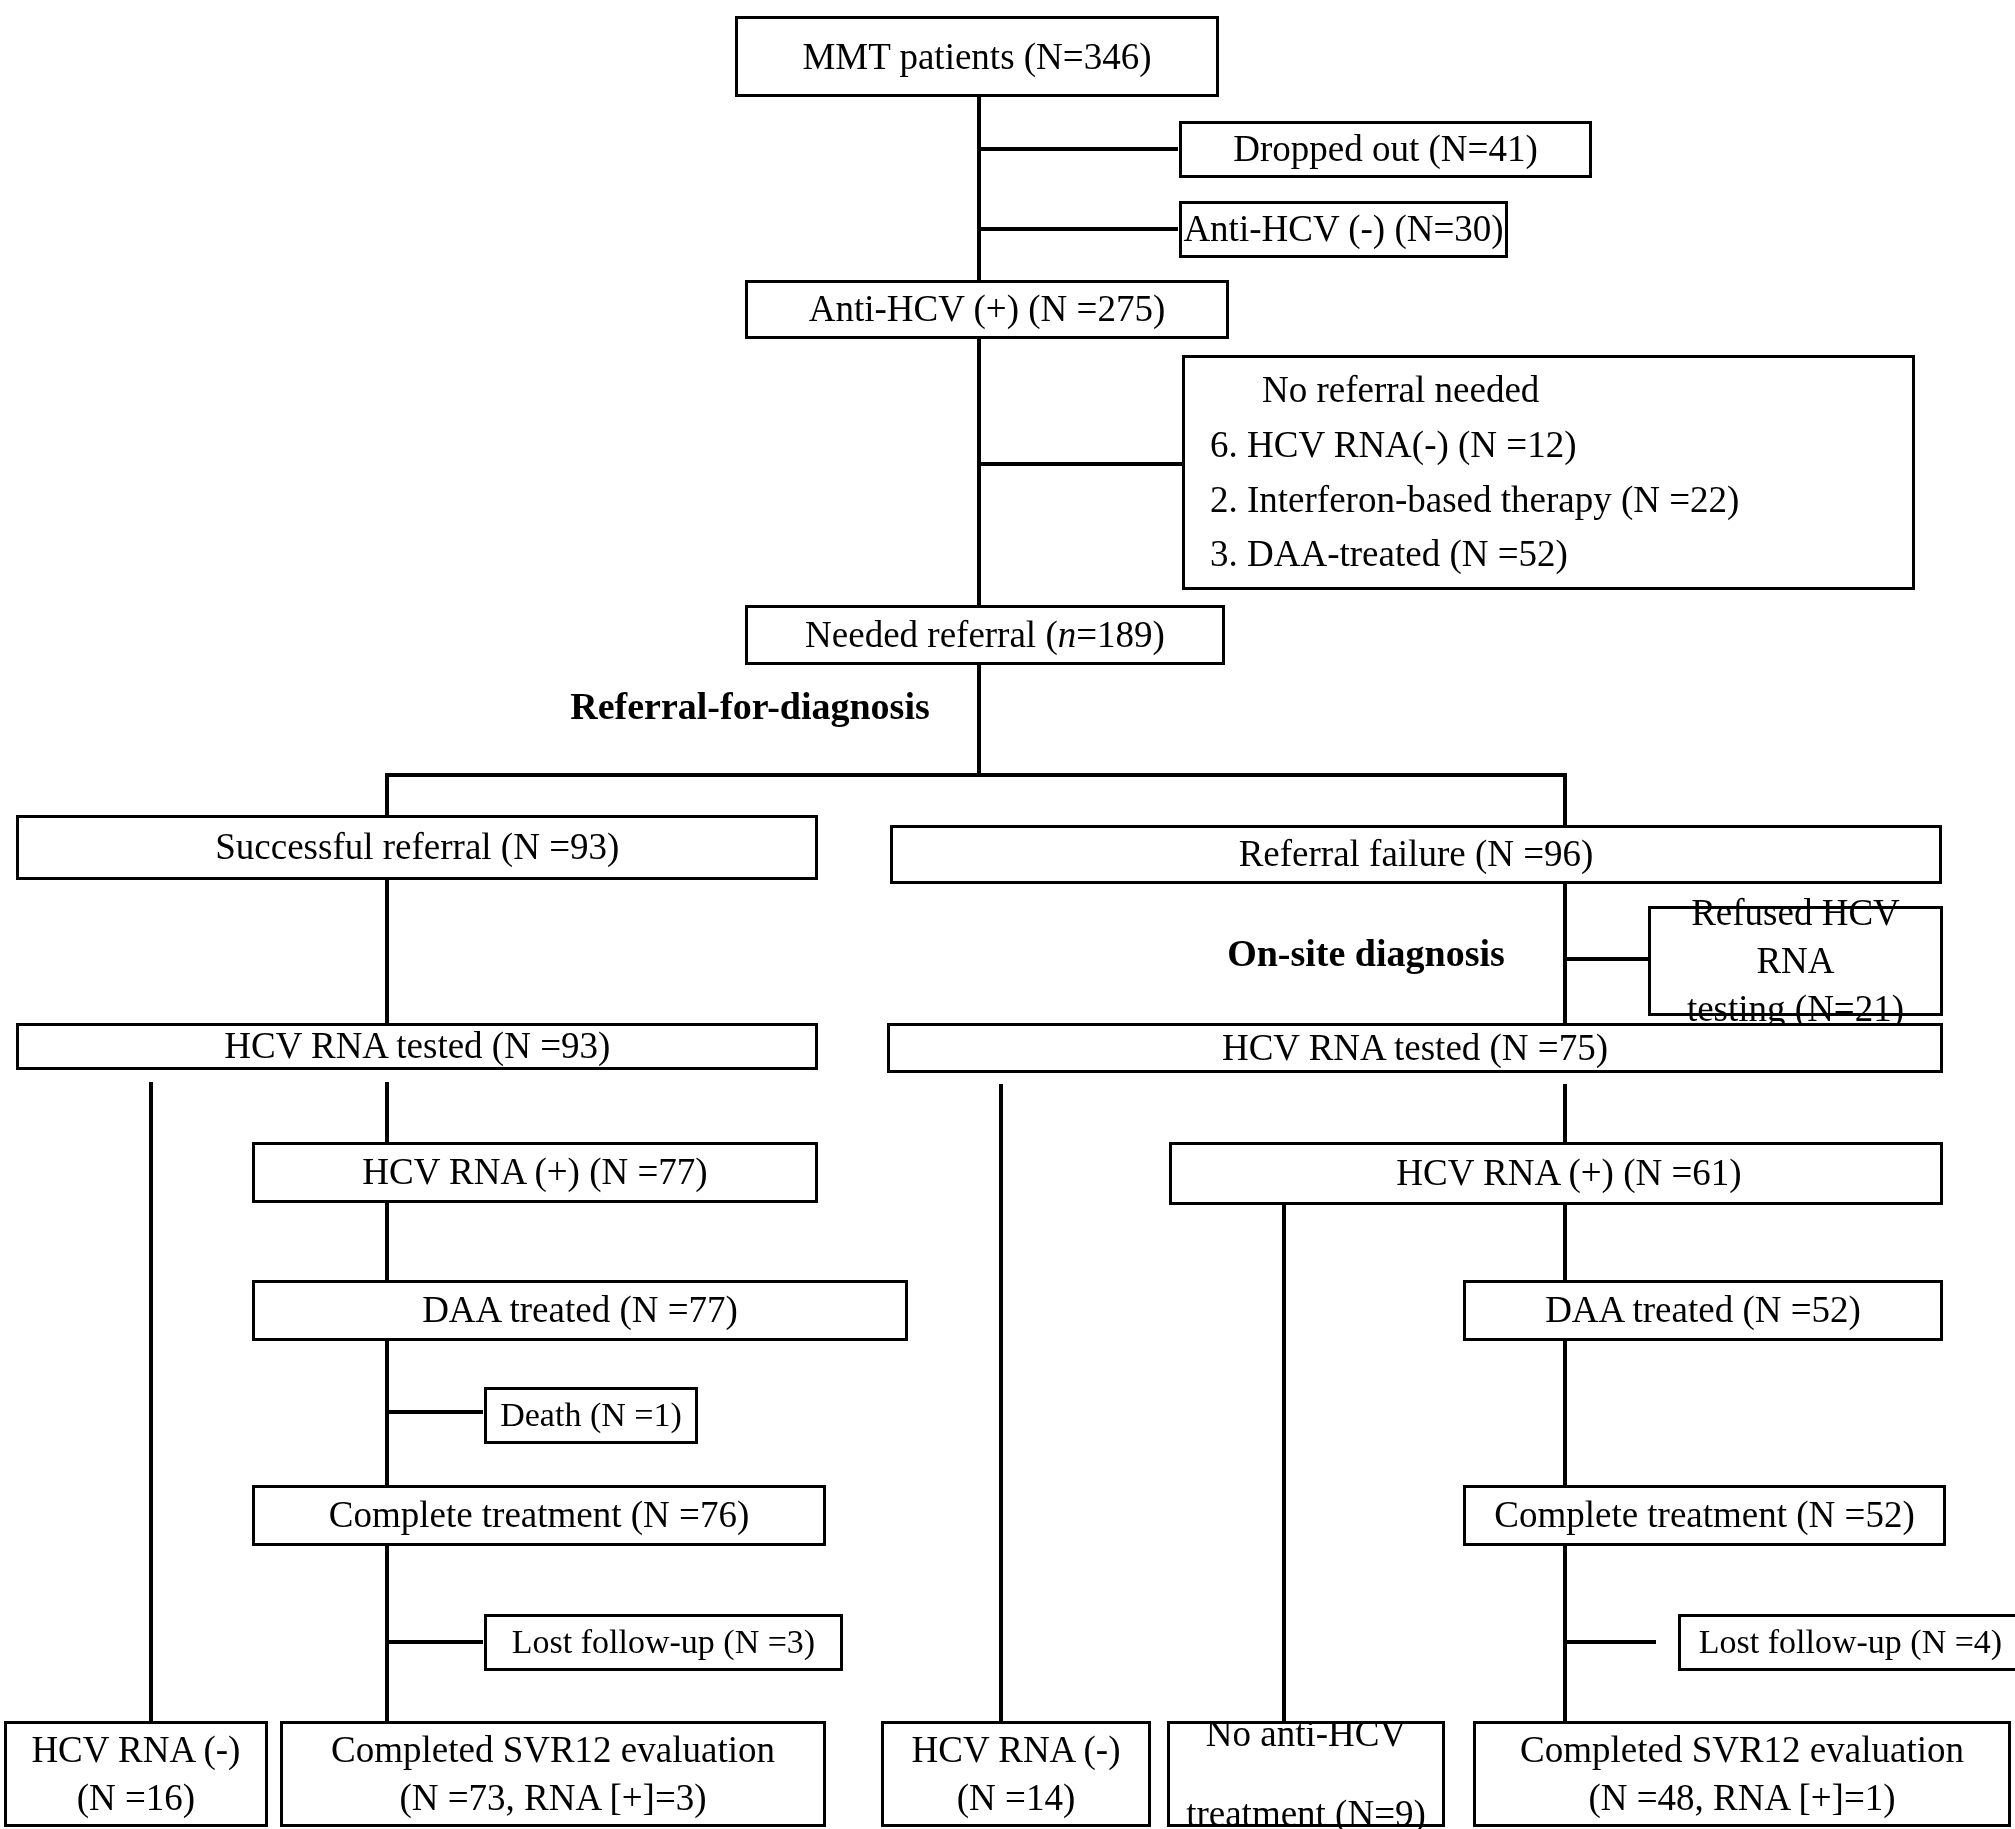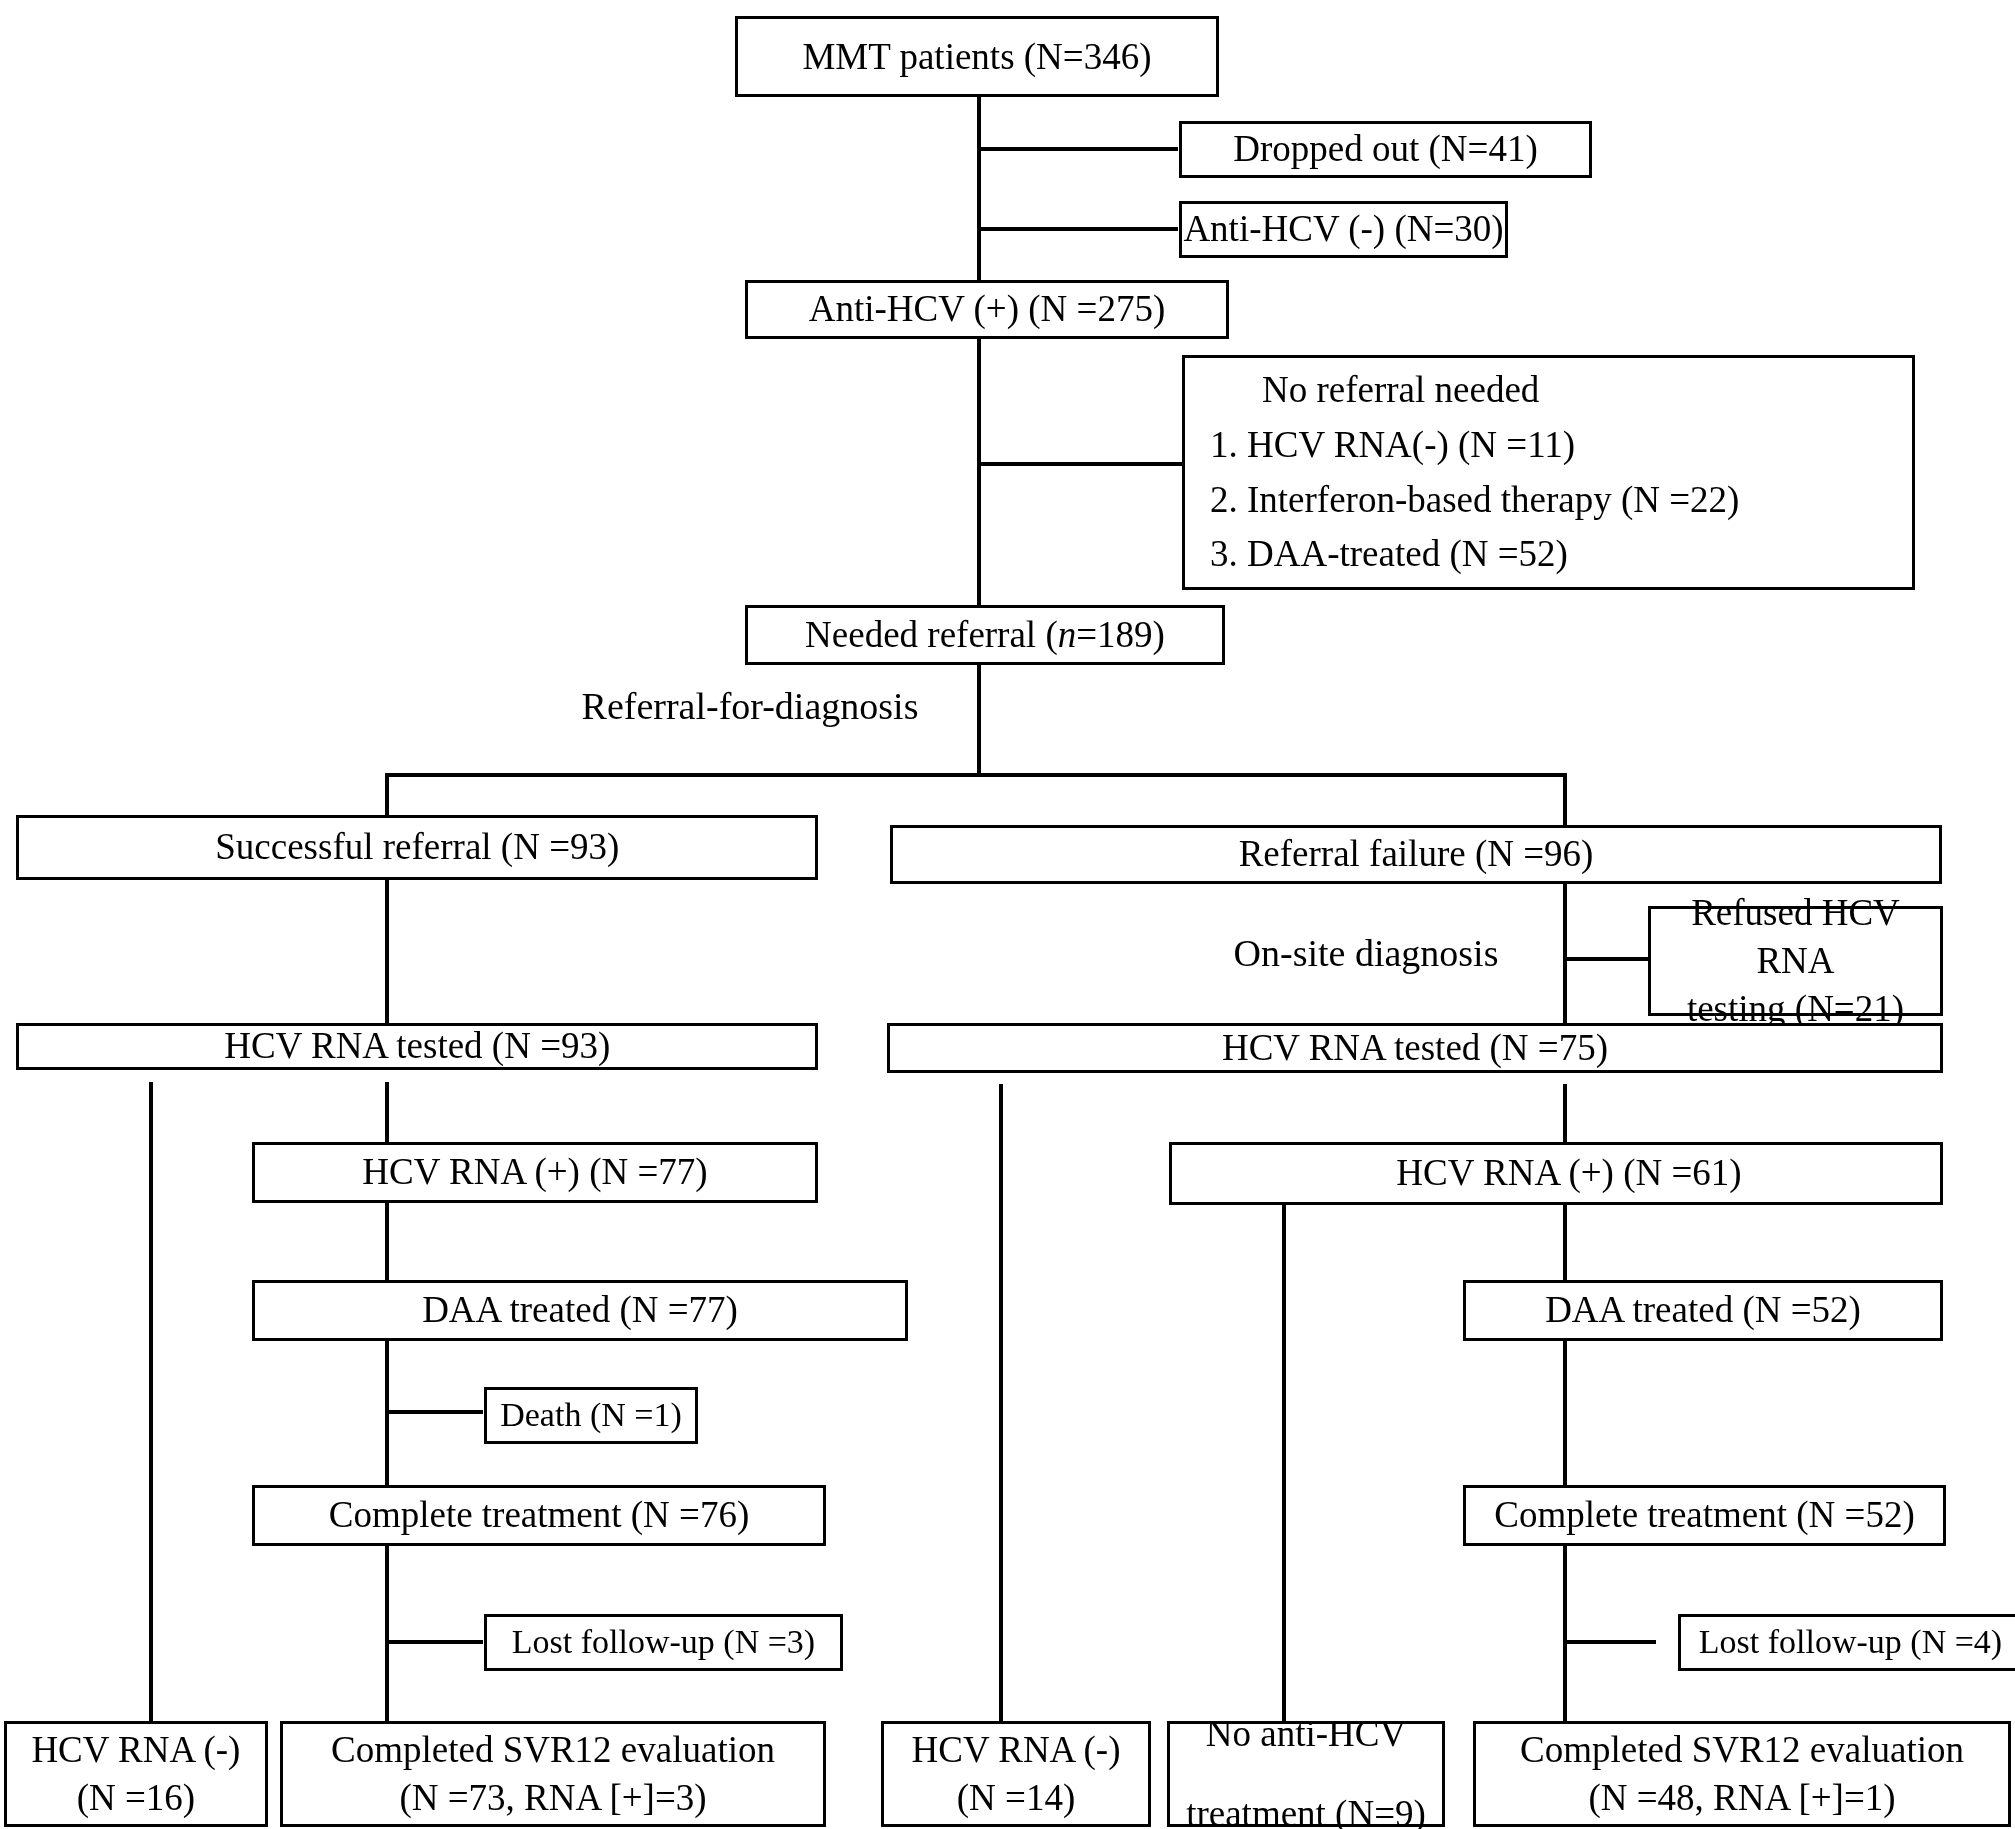--- a/index.html
+++ b/index.html
@@ -31,21 +31,21 @@
     padding-left:25px;
     line-height:1.48;
   }
   .noref .ln0{margin-left:52px;}
   .flowlabel{
     position:absolute;
     display:flex;
     align-items:center;
     justify-content:center;
     text-align:center;
-    font-weight:normal;
+    font-weight:bold;
     font-size:38px;
   }
   .vline,.hline{position:absolute;background:#000;}
   .it{font-style:italic;}
   .ln{display:block;}
 </style>
 </head>
 <body>
 
 <div id="canvas">
@@ -88,21 +88,21 @@
   <div class="box" style="left:1179px;top:201px;width:329px;height:57px;">
     <span class="ln">Anti-HCV (-) (N=30)</span>
   </div>
 
   <div class="box" style="left:745px;top:280px;width:484px;height:59px;">
     <span class="ln">Anti-HCV (+) (N =275)</span>
   </div>
 
   <div class="box noref" style="left:1182px;top:355px;width:733px;height:235px;">
     <span class="ln ln0">No referral needed</span>
-    <span class="ln">1. HCV RNA(-) (N =11)</span>
+    <span class="ln">6. HCV RNA(-) (N =12)</span>
     <span class="ln">2. Interferon-based therapy (N =22)</span>
     <span class="ln">3. DAA-treated (N =52)</span>
   </div>
 
   <div class="box" style="left:745px;top:605px;width:480px;height:60px;">
     <span class="ln"><span>Needed referral (</span><span class="it">n</span><span>=189)</span></span>
   </div>
 
   <div class="flowlabel" style="left:499px;top:682px;width:502px;height:47px;">Referral-for-diagnosis</div>
 

